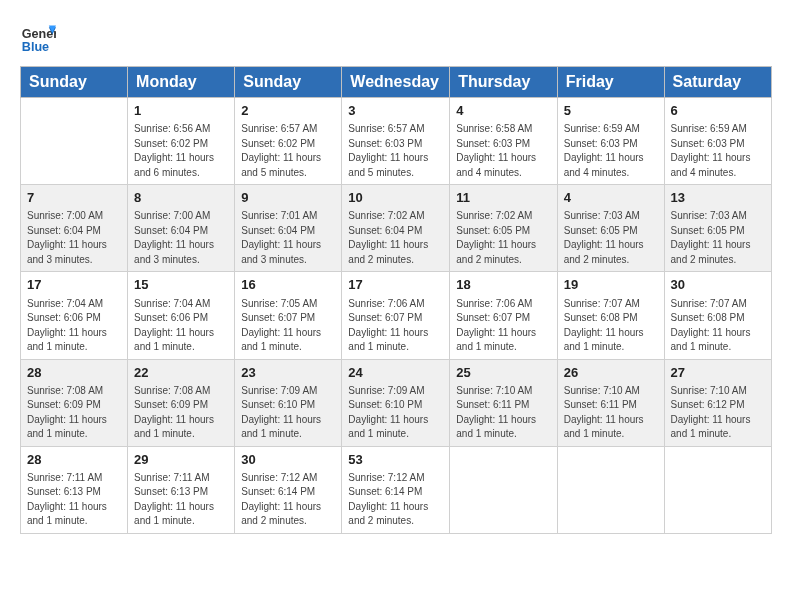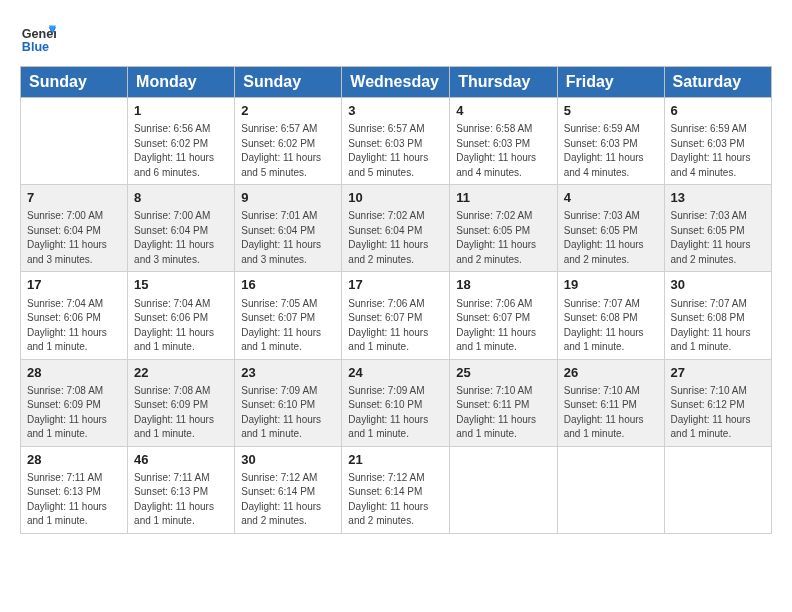--- a/index.html
+++ b/index.html
@@ -236,29 +236,29 @@
           <span class="day-num">27</span>
           <div class="day-info">Sunrise: 7:10 AM<br>Sunset: 6:12 PM<br>Daylight: 11 hours<br>and 1 minute.</div>
         </td>
       </tr>
       <tr class="row-white">
         <td>
           <span class="day-num">28</span>
           <div class="day-info">Sunrise: 7:11 AM<br>Sunset: 6:13 PM<br>Daylight: 11 hours<br>and 1 minute.</div>
         </td>
         <td>
-          <span class="day-num">46</span>
+          <span class="day-num">29</span>
           <div class="day-info">Sunrise: 7:11 AM<br>Sunset: 6:13 PM<br>Daylight: 11 hours<br>and 1 minute.</div>
         </td>
         <td>
           <span class="day-num">30</span>
           <div class="day-info">Sunrise: 7:12 AM<br>Sunset: 6:14 PM<br>Daylight: 11 hours<br>and 2 minutes.</div>
         </td>
         <td>
-          <span class="day-num">21</span>
+          <span class="day-num">53</span>
           <div class="day-info">Sunrise: 7:12 AM<br>Sunset: 6:14 PM<br>Daylight: 11 hours<br>and 2 minutes.</div>
         </td>
         <td class="empty-cell"></td>
         <td class="empty-cell"></td>
         <td class="empty-cell"></td>
       </tr>
     </tbody>
 </table>
 
 </body></html>

